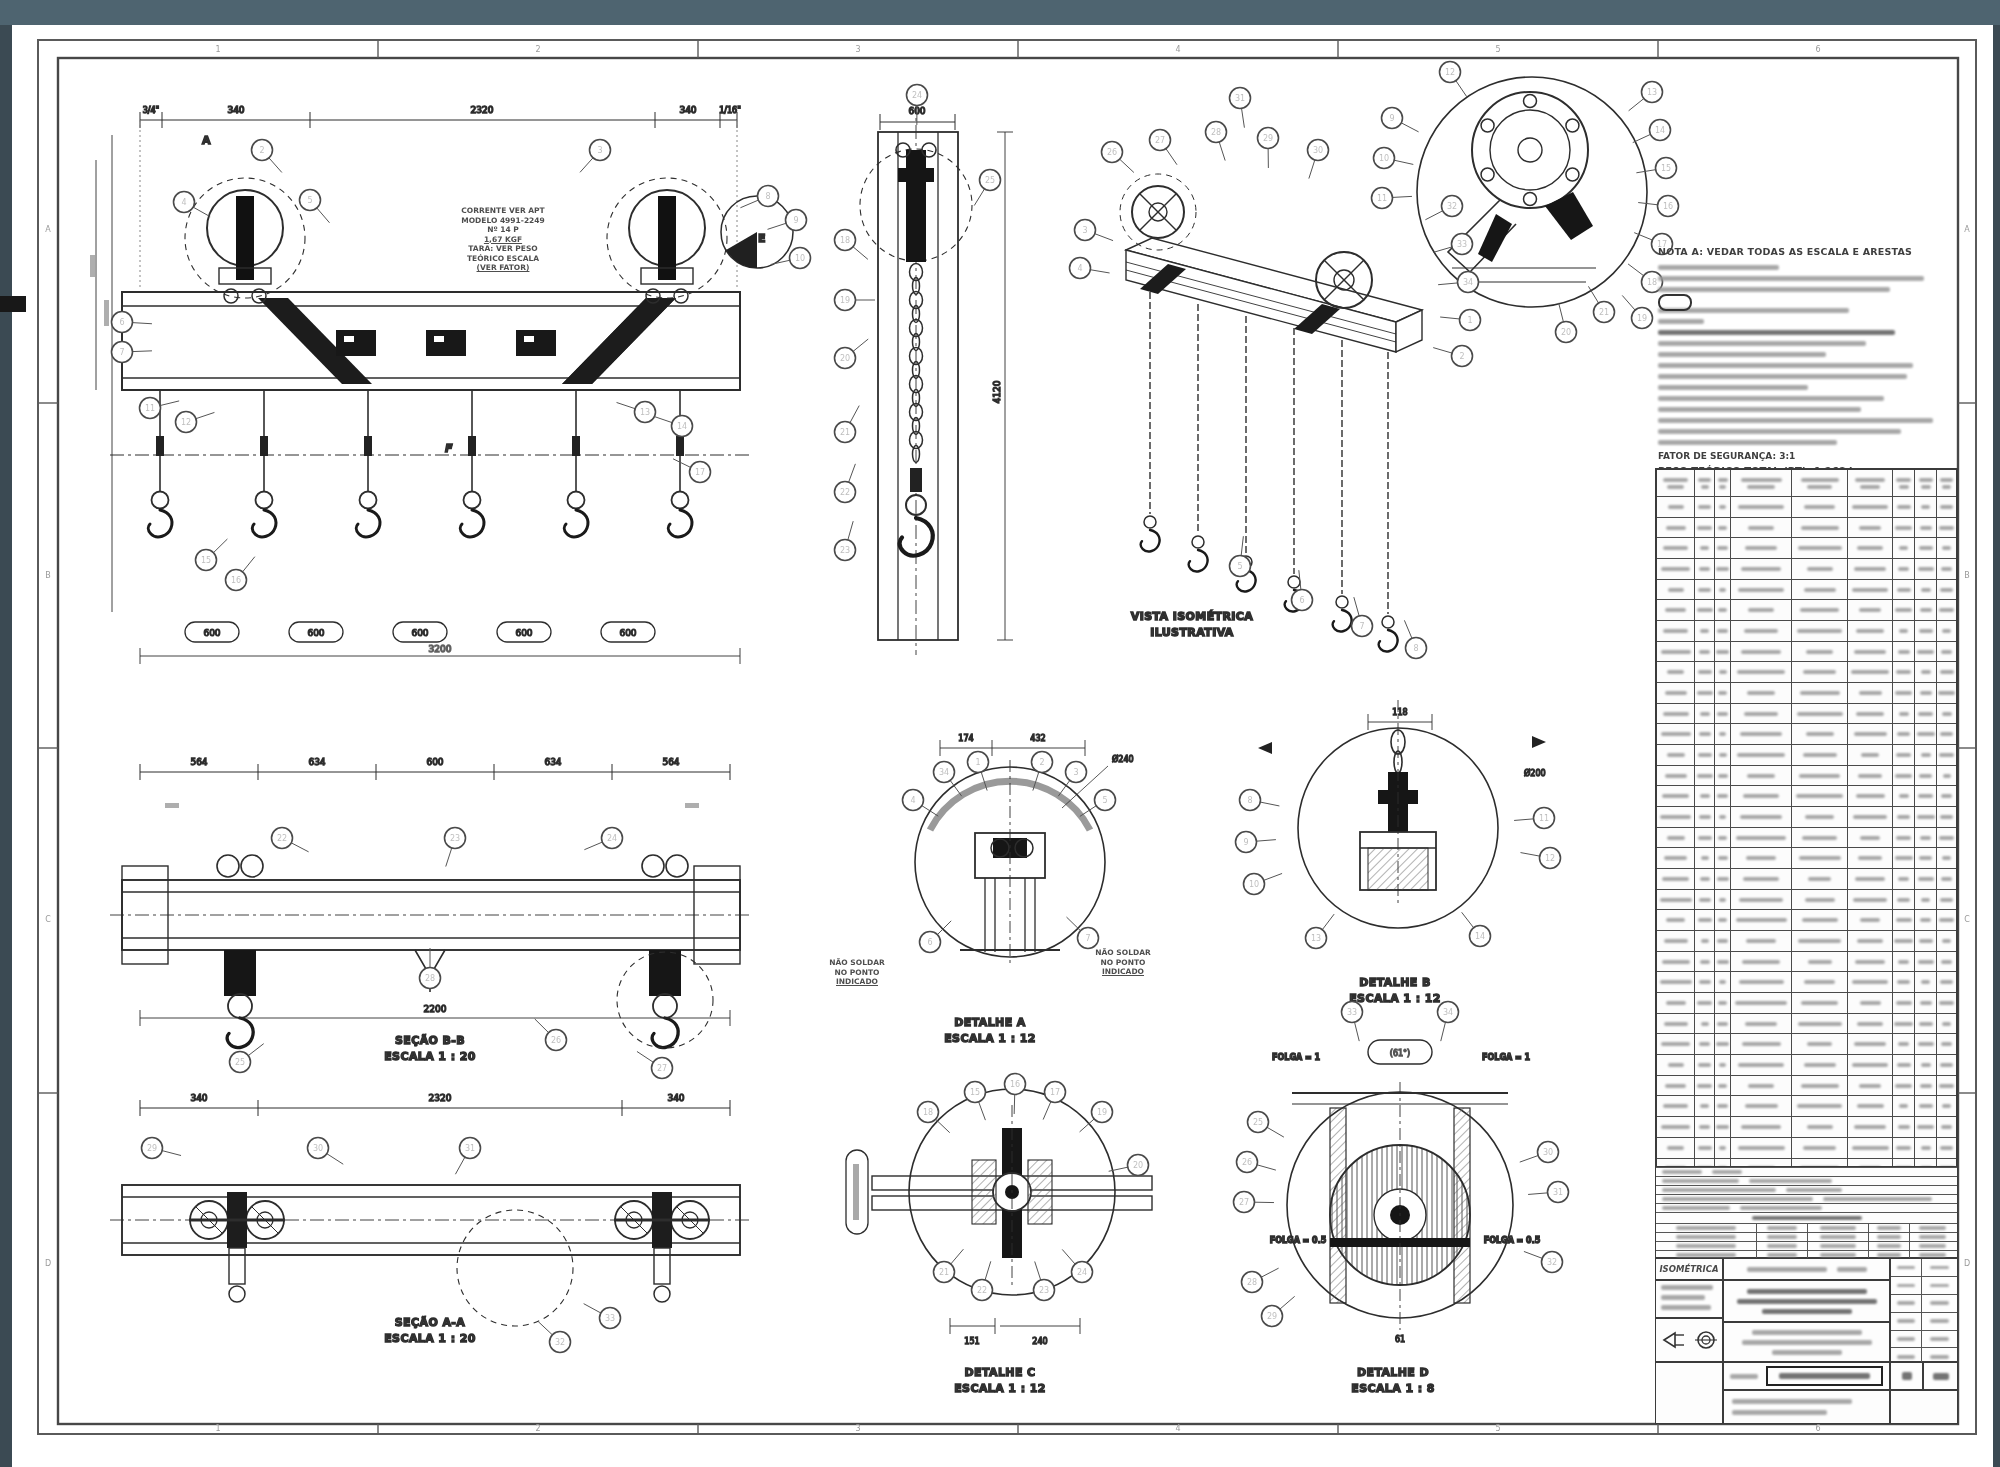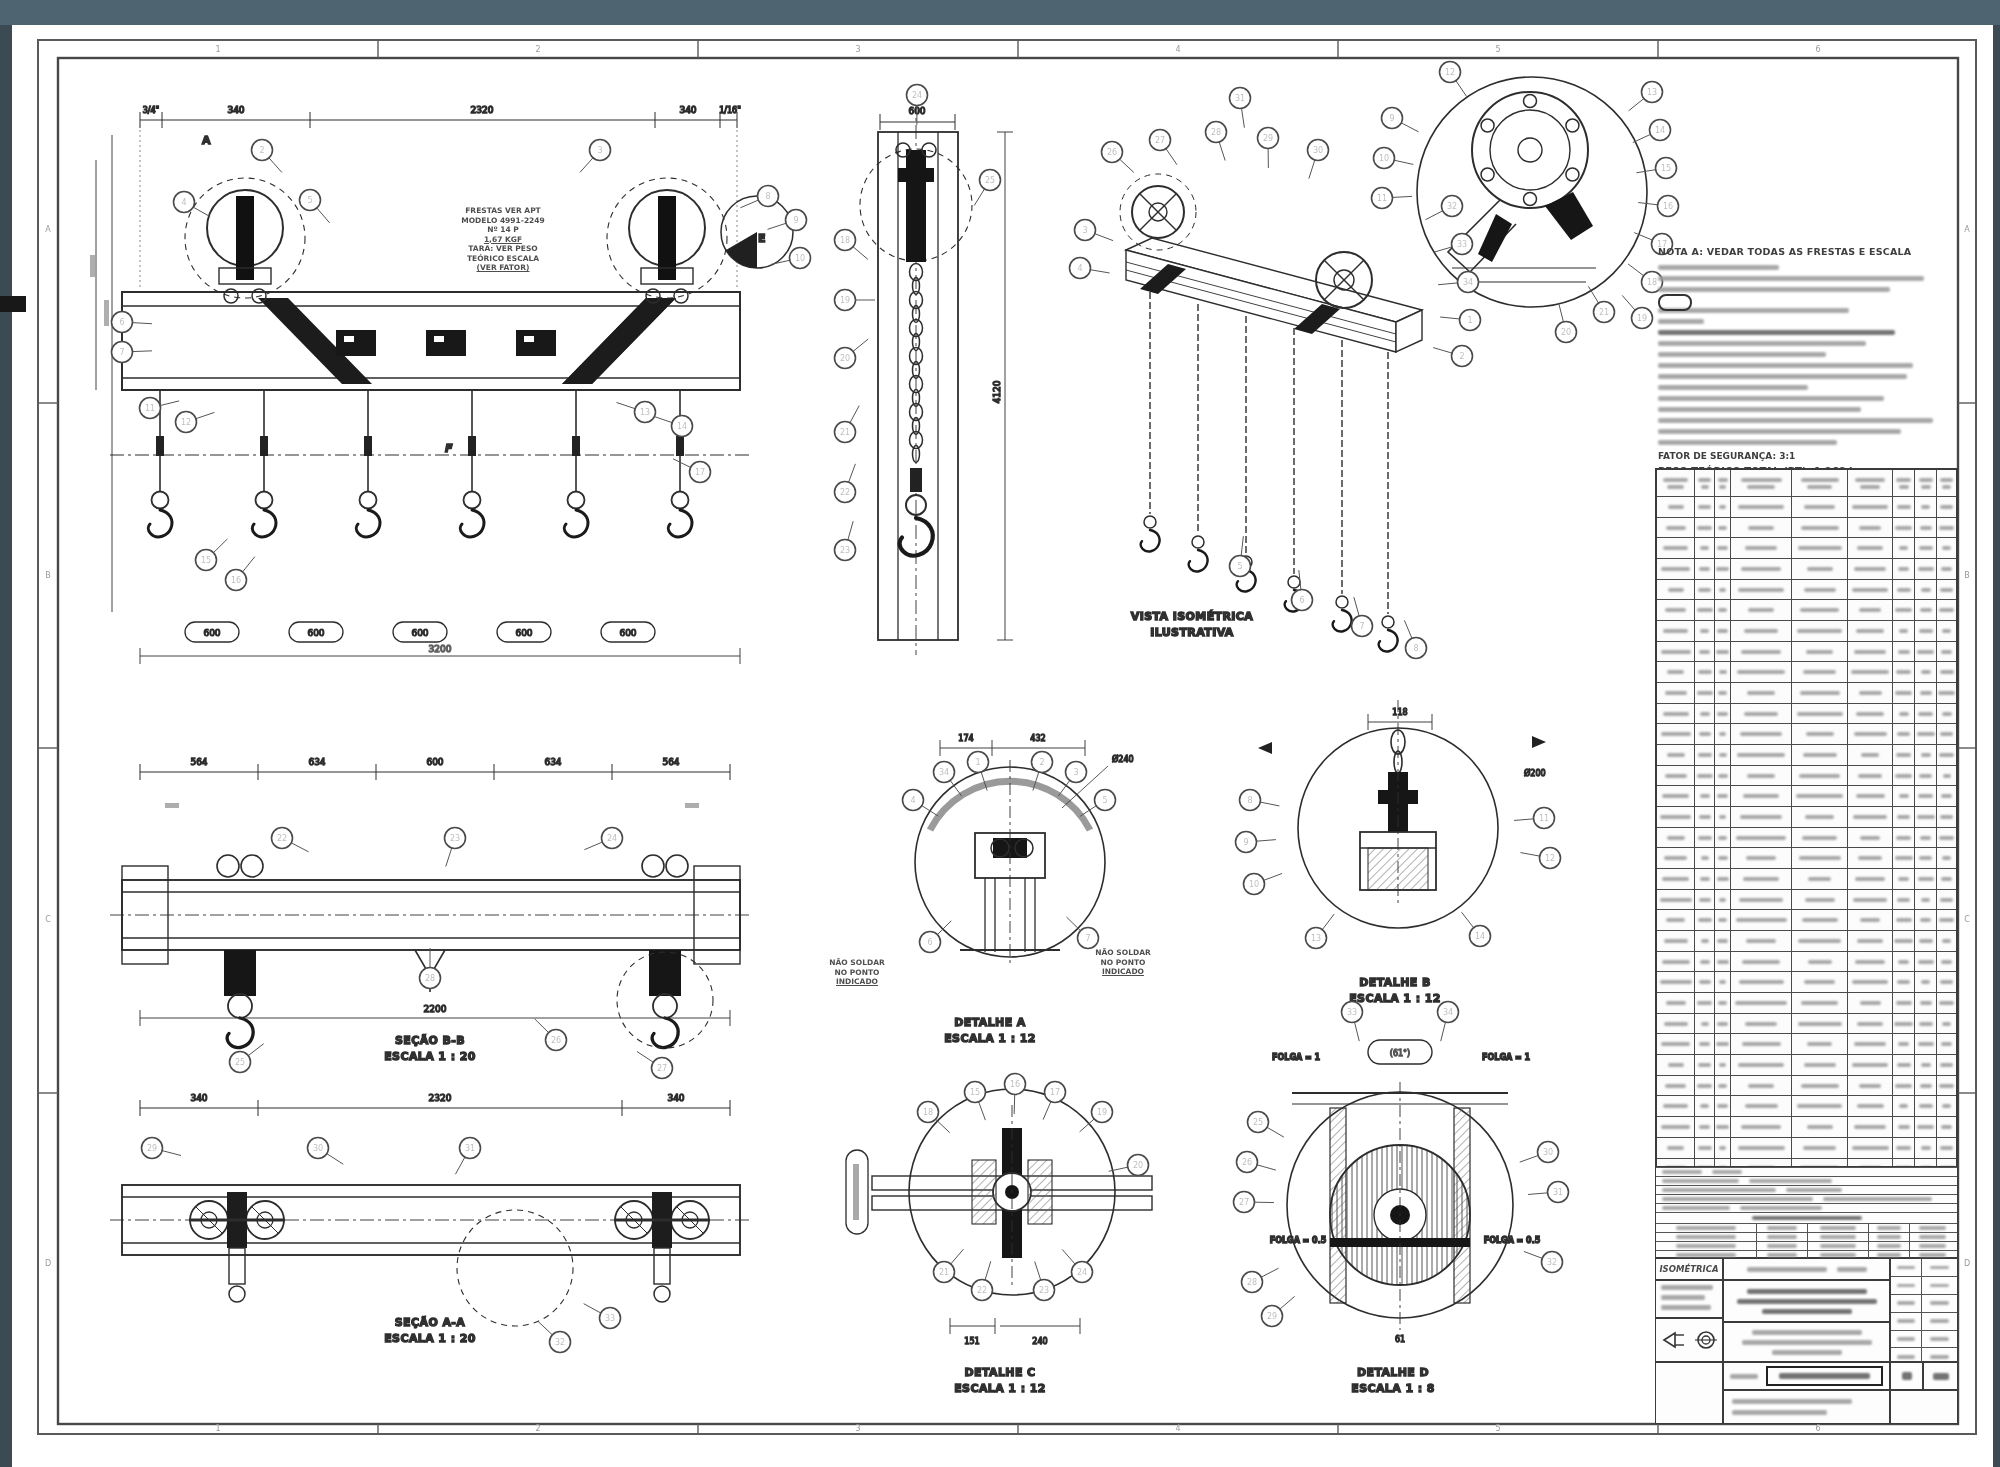--- a/index.html
+++ b/index.html
@@ -1042,42 +1042,42 @@
         </g>
         <g>
           <line x1="1445.4658003779657" y1="1022.1895943135967" x2="1440.7594296513303" y2="1041.1131266102761" stroke="#555" stroke-width="1"></line>
           <circle cx="1448" cy="1012" r="10.5" fill="#fff" stroke="#4a4a4a" stroke-width="1.6"></circle>
           <text x="1448" y="1015" text-anchor="middle" class="t balloon-num" opacity="0.55">34</text>
         </g>
       </g>
   </svg>
 
   <div class="annot" style="left:438px;top:206px;width:130px;">
-    <div>FRESTAS VER APT</div>
+    <div>CORRENTE VER APT</div>
     <div>MODELO 4991-2249</div>
     <div>Nº 14 P</div>
     <div class="ul">1,67 KGF</div>
     <div>TARA: VER PESO</div>
     <div>TEÓRICO ESCALA</div>
     <div class="ul">(VER FATOR)</div>
   </div>
 
   <div class="annot" style="left:812px;top:958px;width:90px;">
     <div>NÃO SOLDAR</div>
     <div>NO PONTO</div>
     <div class="ul">INDICADO</div>
   </div>
   <div class="annot" style="left:1078px;top:948px;width:90px;">
     <div>NÃO SOLDAR</div>
     <div>NO PONTO</div>
     <div class="ul">INDICADO</div>
   </div>
 
   <div class="panel" style="left:1658px;top:246px;width:298px;">
-    <div class="note-title">NOTA A: VEDAR TODAS AS FRESTAS E ESCALA</div>
+    <div class="note-title">NOTA A: VEDAR TODAS AS ESCALA E ARESTAS</div>
     <div id="notes-lines" style="margin-top:8px;">
         <div class="sk" style="width: 121px; margin-bottom: 6px;"></div>
         <div class="sk" style="width: 266px; margin-bottom: 6px;"></div>
         <div class="sk" style="width: 232px; margin-bottom: 6px;"></div>
         <div style="height: 10px;"></div>
         <div class="sk" style="width: 191px; margin-bottom: 6px;"></div>
         <div class="sk" style="width: 46px; margin-bottom: 6px;"></div>
         <div class="sk skd" style="width: 237px; margin-bottom: 6px;"></div>
         <div class="sk" style="width: 208px; margin-bottom: 6px;"></div>
         <div class="sk" style="width: 168px; margin-bottom: 6px;"></div>

